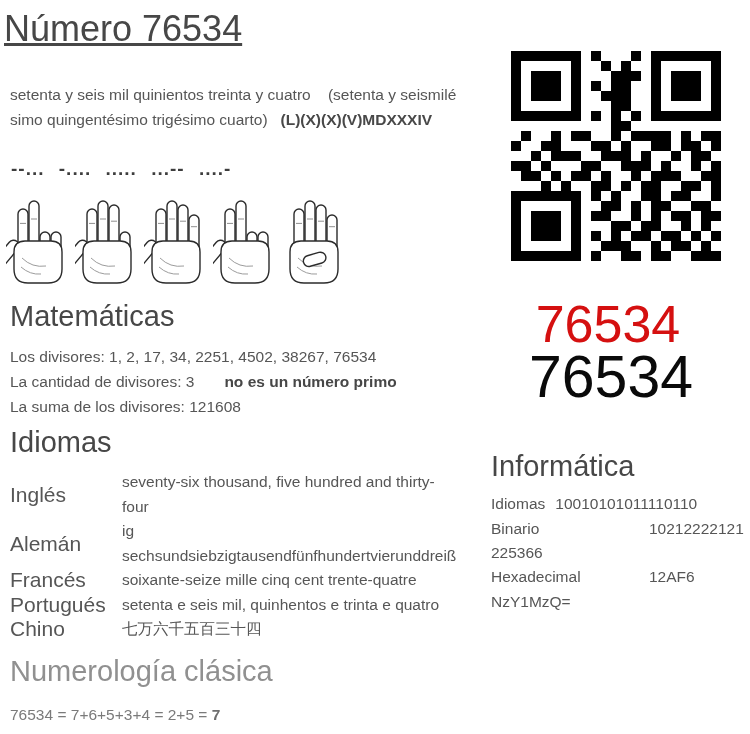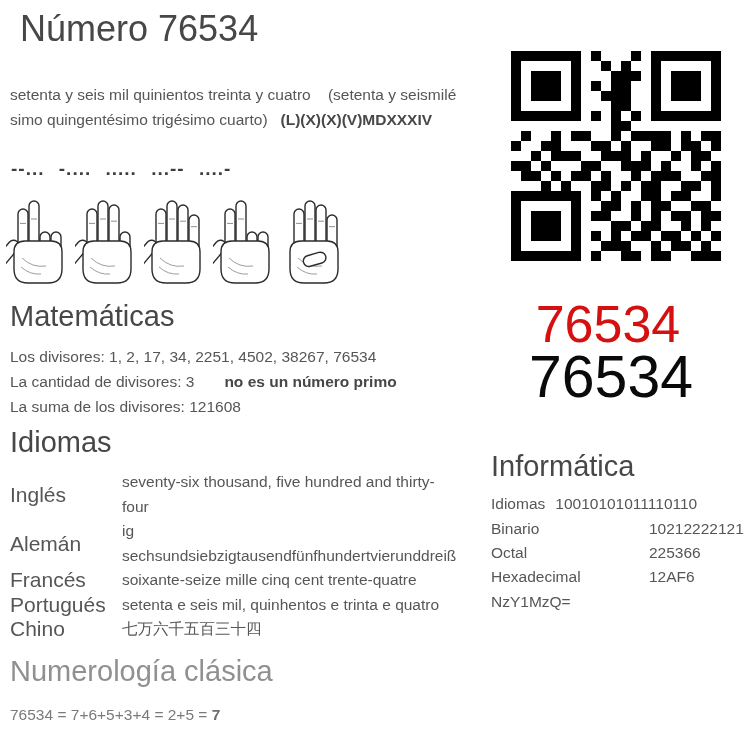--- a/index.html
+++ b/index.html
@@ -29,21 +29,21 @@
   .inf-row{display:flex;font-size:15.5px;color:#565656;height:24.4px;align-items:center;}
   .inf-label{width:158px;flex:none;}
   .inf-row.inline .inf-label{width:auto;margin-right:10px;}
   .formula{left:10px;top:702px;color:#7a7a7a;}
   .formula b{color:#6e6e6e;}
   .qr{left:511px;top:51px;line-height:0;}
 </style>
 </head>
 <body>
 
-<h1 class="abs" style="left:20px;top:8px;">Número 76534</h1>
+<h1 class="abs" style="left:4px;top:8px;text-decoration:underline;">Número 76534</h1>
 
 <p class="abs desc"><span>setenta y seis mil quinientos treinta y cuatro    (setenta y seismilé</span><br><span>simo quingentésimo trigésimo cuarto)   </span><b>(L)(X)(X)(V)MDXXXIV</b></p>
 
 <div class="abs morse">--... -.... ..... ...-- ....-</div>
 
 <div class="abs hands" id="hands">
     <span><svg width="64" height="88" viewBox="0 0 64 88">
         <rect x="-3" y="44" width="11" height="30" rx="5.5" stroke="#2b2b2b" stroke-width="1.4" fill="#ffffff" transform="rotate(40 6 56)"></rect>
         <rect x="12" y="12" width="10" height="44" rx="5" stroke="#2b2b2b" stroke-width="1.4" fill="#ffffff"></rect>
         <path d="M14 26.4 h6" stroke="#8f8f8f" stroke-width="1" fill="none"></path>
@@ -297,21 +297,20 @@
 <div class="abs inf-rows" id="inf-rows">
     <div class="inf-row inline">
       <span class="inf-label">Idiomas</span>
       <span class="inf-value">10010101011110110</span>
     </div>
     <div class="inf-row">
       <span class="inf-label">Binario</span>
       <span class="inf-value">10212222121</span>
     </div>
     <div class="inf-row">
-      <span class="inf-label">Octal</span>
       <span class="inf-value">225366</span>
     </div>
     <div class="inf-row">
       <span class="inf-label">Hexadecimal</span>
       <span class="inf-value">12AF6</span>
     </div>
     <div class="inf-row">
       <span class="inf-value">NzY1MzQ=</span>
     </div>
   </div>

